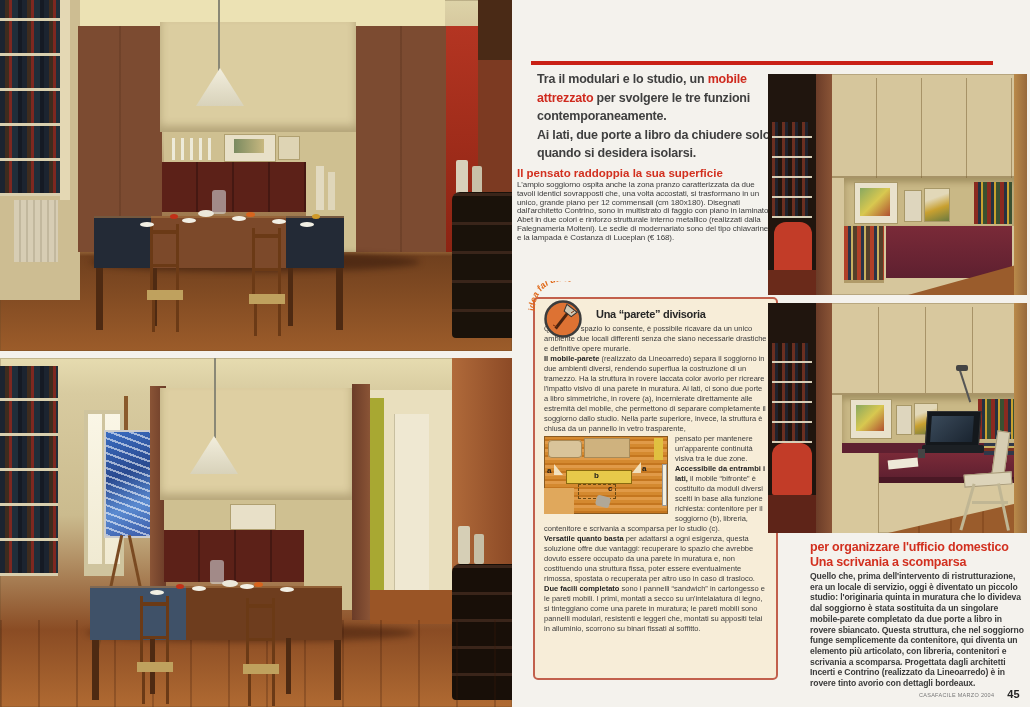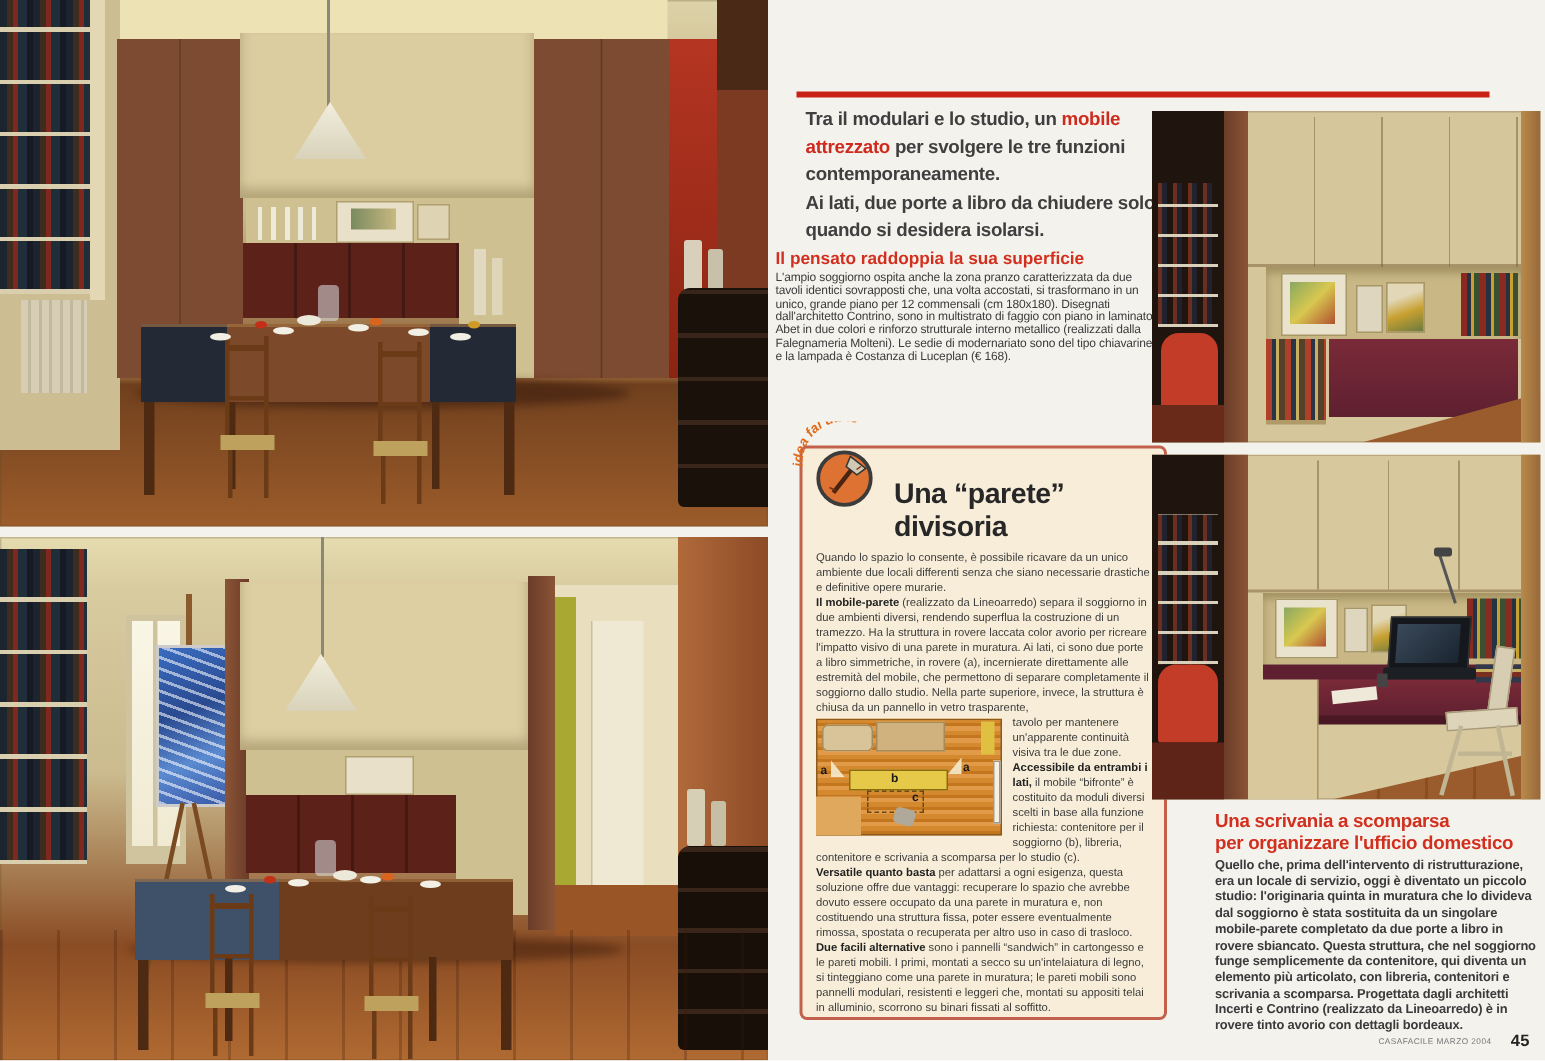--- a/index.html
+++ b/index.html
@@ -7,21 +7,21 @@
   .a{position:absolute;}
   .photo{position:absolute;overflow:hidden;box-shadow:inset 0 0 0 1px rgba(90,70,40,.25);}
   
   .title{left:531px;top:22px;width:470px;font-size:31px;font-weight:bold;letter-spacing:-1.2px;color:#3a3a3a;}
   .rule{left:531px;top:61px;width:462px;height:4px;background:#c92015;}
   .intro{left:537px;top:70px;width:238px;font-size:12.5px;font-weight:bold;line-height:18.5px;color:#3f3f3f;letter-spacing:-.2px;}
   .intro .red{color:#cf2a1e;}
   .sec-head{left:517px;top:167px;width:260px;font-size:11.5px;font-weight:bold;color:#d2301f;}
   .sec-body{left:517px;top:181px;width:252px;font-size:8px;line-height:8.8px;color:#3c3c3c;letter-spacing:-.1px;}
   .diy-box{left:533px;top:297px;width:245px;height:383px;background:#f7edd8;border:2px solid #c2604c;border-radius:5px;box-sizing:border-box;padding:6px 9px 6px 9px;}
-  .diy-box h3{margin:14px 0 4px 52px;font-size:19px;font-weight:bold;color:#272727;letter-spacing:-.3px;}
+  .diy-box h3{margin:3px 0 4px 52px;font-size:11px;font-weight:bold;color:#272727;letter-spacing:-.3px;}
   .boxtext{font-size:7.5px;line-height:10px;color:#3c3c3c;}
   .boxtext b{color:#222;}
   .boxtext p{margin:0;}
   .stamp{left:-8px;top:-18px;width:72px;height:62px;}
   .plan{float:left;position:relative;width:124px;height:78px;margin:2px 7px 2px 0;background:repeating-linear-gradient(180deg,#d4892f 0 3px,#c4761f 3px 5px,#e09a48 5px 8px);box-shadow:inset 0 0 0 1px #8a5a20;overflow:hidden;}
   .plan .lbl{position:absolute;font-size:8px;font-weight:bold;color:#1a1a1a;}
   .desk-head{left:810px;top:540px;width:218px;font-size:12.5px;line-height:14.5px;font-weight:bold;color:#d2301f;letter-spacing:-.2px;}
   .desk-body{left:810px;top:571px;width:214px;font-size:8.6px;line-height:10.7px;font-weight:bold;color:#3a3a3a;letter-spacing:-.1px;}
   .folio{left:860px;top:688px;width:160px;text-align:right;color:#777;font-size:5.5px;letter-spacing:.3px;}
   .folio .pn{font-size:11px;font-weight:bold;color:#222;margin-left:11px;vertical-align:-1px;}
@@ -222,24 +222,24 @@
         <div class="a" style="left:88px;top:26px;width:0;height:0;border-right:9px solid rgba(245,235,205,.9);border-top:11px solid rgba(0,0,0,0);"></div>
         <div class="a" style="left:34px;top:48px;width:36px;height:13px;border:1px dashed #6a4a14;"></div>
         <div class="a" style="left:52px;top:60px;width:14px;height:11px;background:#b0a898;border-radius:3px;transform:rotate(15deg);"></div>
         <div class="a" style="left:118px;top:28px;width:5px;height:42px;background:#f5f0e0;box-shadow:inset 0 0 0 1px #999;"></div>
         <div class="a" style="left:110px;top:2px;width:9px;height:22px;background:#e0c040;"></div>
         <span class="lbl" style="left:3px;top:30px;">a</span>
         <span class="lbl" style="left:50px;top:35px;">b</span>
         <span class="lbl" style="left:98px;top:28px;">a</span>
         <span class="lbl" style="left:64px;top:48px;">c</span>
       </div>
-      <p><span>tavolo per mantenere un'apparente continuità visiva tra le due zone.</span></p>
+      <p><span>pensato per mantenere un'apparente continuità visiva tra le due zone.</span></p>
       <p><b>Accessibile da entrambi i lati,</b><span> il mobile “bifronte” è costituito da moduli diversi scelti in base alla funzione richiesta: contenitore per il soggiorno (b), libreria, contenitore e scrivania a scomparsa per lo studio (c).</span></p>
       <p><b>Versatile quanto basta</b><span> per adattarsi a ogni esigenza, questa soluzione offre due vantaggi: recuperare lo spazio che avrebbe dovuto essere occupato da una parete in muratura e, non costituendo una struttura fissa, poter essere eventualmente rimossa, spostata o recuperata per altro uso in caso di trasloco.</span></p>
-      <p><b>Due facili alternative</b><span> sono i pannelli “sandwich” in cartongesso e le pareti mobili. I primi, montati a secco su un'intelaiatura di legno, si tinteggiano come una parete in muratura; le pareti mobili sono pannelli modulari, resistenti e leggeri che, montati su appositi telai in alluminio, scorrono su binari fissati al soffitto.</span></p>
+      <p><b>Due facili completato</b><span> sono i pannelli “sandwich” in cartongesso e le pareti mobili. I primi, montati a secco su un'intelaiatura di legno, si tinteggiano come una parete in muratura; le pareti mobili sono pannelli modulari, resistenti e leggeri che, montati su appositi telai in alluminio, scorrono su binari fissati al soffitto.</span></p>
     </div>
   </div>
 
   <div class="photo" style="left:768px;top:303px;width:259px;height:230px;background:#d8c89e;">
     <div class="a" style="left:0;top:0;width:48px;height:230px;background:#20150e;"></div>
     <div class="a" style="left:4px;top:40px;width:40px;height:100px;background:repeating-linear-gradient(0deg,#d8d0b8 0 2px,rgba(0,0,0,0) 2px 20px),repeating-linear-gradient(90deg,rgba(138,58,40,.7) 0 3px,rgba(32,40,58,.7) 3px 6px,rgba(0,0,0,0) 6px 10px);"></div>
     <div class="a" style="left:4px;top:140px;width:40px;height:52px;background:#c23c28;border-radius:12px 12px 2px 2px;"></div>
     <div class="a" style="left:0;top:192px;width:48px;height:38px;background:#5e2418;"></div>
     <div class="a" style="left:48px;top:0;width:16px;height:230px;background:linear-gradient(90deg,#6b3c28,#8a5436);"></div>
     <div class="a" style="left:64px;top:4px;width:190px;height:86px;background:repeating-linear-gradient(90deg,rgba(0,0,0,0) 0 46px,rgba(120,95,50,.5) 46px 47px);"></div>
@@ -268,22 +268,22 @@
       <div class="a" style="left:36px;top:8px;width:11px;height:48px;background:#d6cdb2;border:1px solid #a89a78;transform:rotate(8deg);"></div>
       <div class="a" style="left:6px;top:50px;width:46px;height:11px;background:#ddd4ba;border:1px solid #a89a78;transform:rotate(-4deg);"></div>
       <div class="a" style="left:8px;top:60px;width:3px;height:48px;background:#c0b694;transform:rotate(16deg);"></div>
       <div class="a" style="left:44px;top:60px;width:3px;height:48px;background:#c0b694;transform:rotate(-12deg);"></div>
       <div class="a" style="left:14px;top:78px;width:36px;height:3px;background:#c0b694;"></div>
     </div>
     <div class="a" style="left:246px;top:0;width:13px;height:230px;background:linear-gradient(90deg,#b98a4a,#97683a);"></div>
   </div>
 
   <h2 class="a desk-head" style="margin:0;">
+    <span style="display:block;">per organizzare l'ufficio domestico</span>
     <span style="display:block;">Una scrivania a scomparsa</span>
-    <span style="display:block;">per organizzare l'ufficio domestico</span>
   </h2>
   <p class="a desk-body" style="margin:0;">Quello che, prima dell'intervento di ristrutturazione, era un locale di servizio, oggi è diventato un piccolo studio: l'originaria quinta in muratura che lo divideva dal soggiorno è stata sostituita da un singolare mobile-parete completato da due porte a libro in rovere sbiancato. Questa struttura, che nel soggiorno funge semplicemente da contenitore, qui diventa un elemento più articolato, con libreria, contenitori e scrivania a scomparsa. Progettata dagli architetti Incerti e Contrino (realizzato da Lineoarredo) è in rovere tinto avorio con dettagli bordeaux.</p>
 
   <div class="a folio">
     <span>CASAFACILE MARZO 2004</span>
     <span class="pn">45</span>
   </div>
 
 </div>
 

